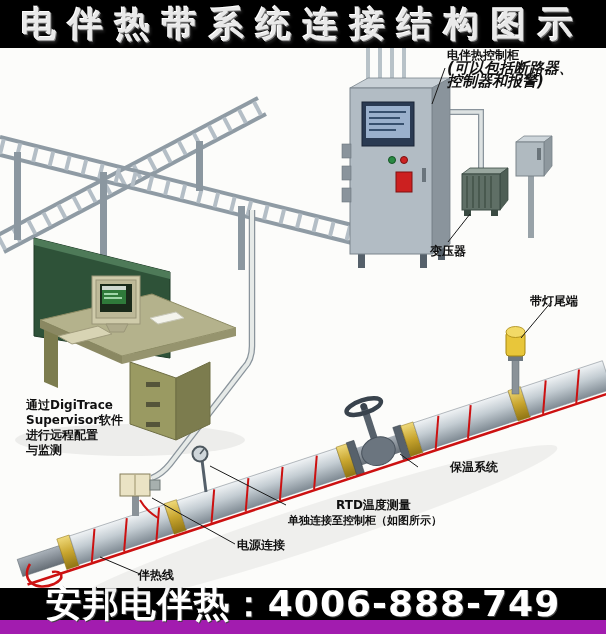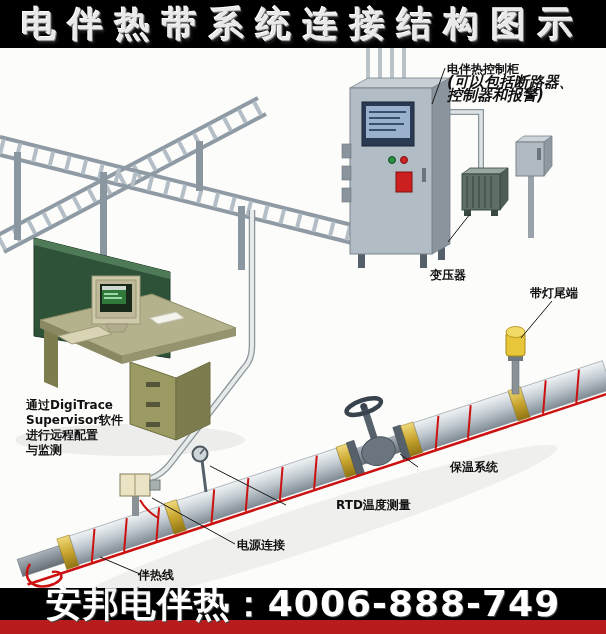--- a/index.html
+++ b/index.html
@@ -1,16 +1,16 @@
 <!DOCTYPE html>
 <html><head>
 <meta charset="utf-8">
 <style>
   html,body{margin:0;padding:0;background:#fff;}
-  .page{position:relative;width:606px;height:634px;overflow:hidden;background:#b91c1c;
+  .page{position:relative;width:606px;height:634px;overflow:hidden;background:#a21caf;
         font-family:"DejaVu Sans","Liberation Sans",sans-serif;}
   .banner{position:absolute;left:0;width:606px;background:#000;display:flex;
           align-items:center;justify-content:center;}
   .banner.top{top:0;height:48px;}
   .banner.bottom{top:588px;height:32px;}
   .title-text{color:#e9e9e9;font-size:35px;font-weight:bold;letter-spacing:12px;
               white-space:nowrap;text-shadow:1px 1px 0 #777,-1px -1px 0 #fff,2px 3px 3px #222;}
   .footer-text{color:#fff;font-size:36px;font-weight:bold;letter-spacing:1px;white-space:nowrap;
                text-shadow:1px 1px 0 #444;}
   .main{position:absolute;top:48px;left:0;width:606px;height:546px;background:#fcfcfa;}
@@ -215,34 +215,35 @@
         <line x1="445" y1="20" x2="432" y2="56"></line>
         <line x1="448" y1="194" x2="470" y2="166"></line>
         <line x1="552" y1="253" x2="521" y2="290"></line>
         <line x1="418" y1="419" x2="400" y2="406"></line>
         <line x1="286" y1="457" x2="210" y2="418"></line>
         <line x1="235" y1="496" x2="152" y2="450"></line>
         <line x1="140" y1="526" x2="100" y2="509"></line>
       </g>
     </svg>
 
-    <div class="lbl" style="left:447px;top:14px;">
+    <div class="lbl" style="left:447px;top:0;">
       <span>电伴热控制柜</span>
       <span class="note">(可以包括断路器、</span>
       <span class="note">控制器和报警)</span>
     </div>
 
-    <div class="lbl" style="left:430px;top:196px;margin-top:24px;">变压器</div>
-
-    <div class="lbl" style="left:530px;top:238px;">带灯尾端</div>
+    <div class="lbl" style="left:430px;top:196px;">变压器</div>
+
+    <div class="lbl" style="left:530px;top:246px;">带灯尾端</div>
 
     <div class="lbl" style="left:421px;top:412px;margin-left:29px;">保温系统</div>
 
     <div class="lbl" style="left:288px;top:450px;margin-left:48px;">RTD温度测量</div>
 
+    <div class="lbl small" style="left:288px;top:466px;">单独连接至控制柜（如图所示）</div>
 
     <div class="lbl" style="left:237px;top:490px;">电源连接</div>
 
     <div class="lbl" style="left:138px;top:520px;">伴热线</div>
 
     <div class="lbl software-lbl" style="left:26px;top:350px;">
       <span>通过DigiTrace</span>
       <span>Supervisor软件</span>
       <span>进行远程配置</span>
       <span>与监测</span>

